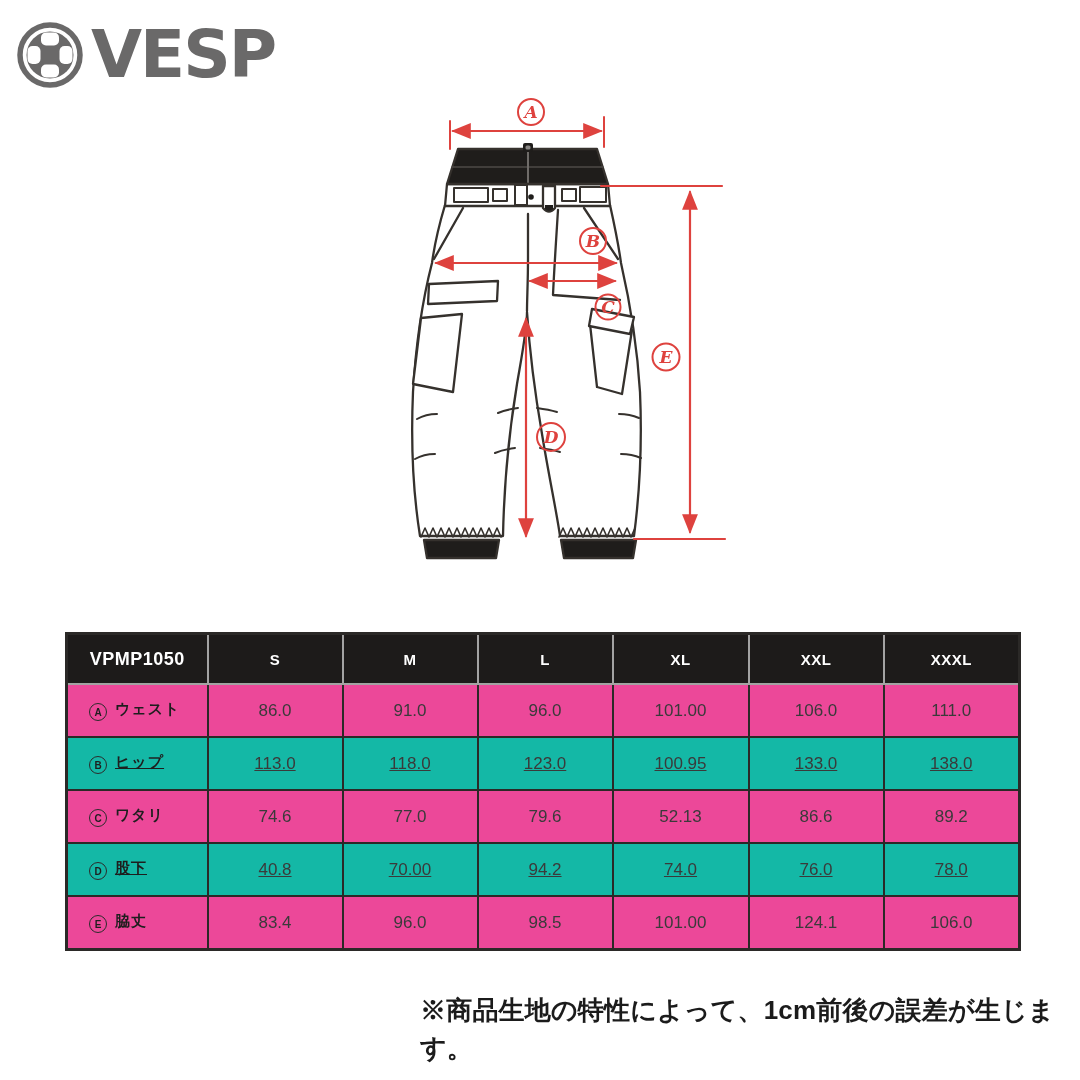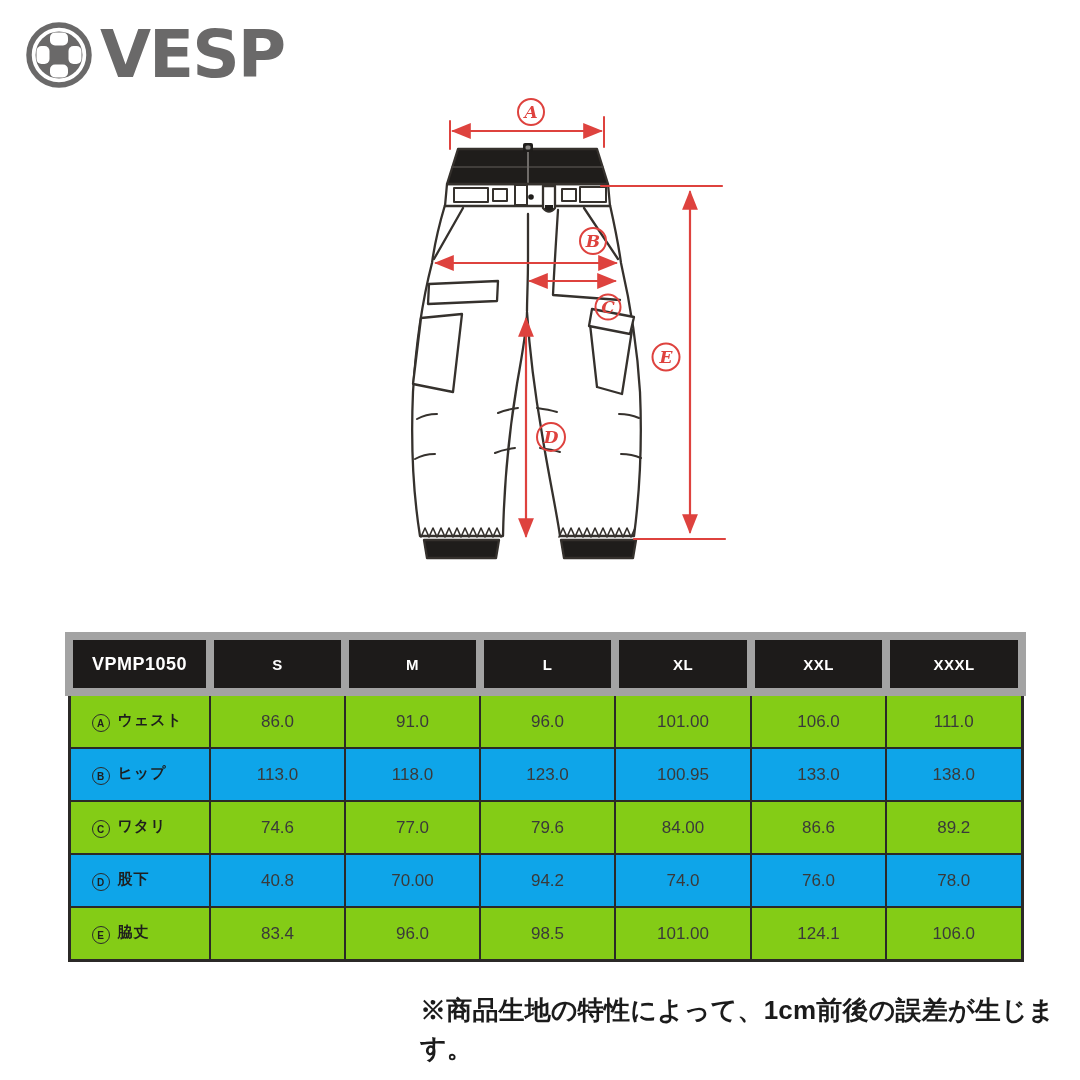--- a/index.html
+++ b/index.html
@@ -1,36 +1,36 @@
 <!DOCTYPE html>
 <html><head>
 <meta charset="utf-8">
 <style>
   html,body{margin:0;padding:0;background:#fff;}
   .page{position:relative;width:1080px;height:1080px;background:#ffffff;overflow:hidden;
         font-family:"Liberation Sans",sans-serif;}
 
   
-  .logo{position:absolute;left:24px;top:20px;display:flex;align-items:center;gap:6px;}
+  .logo{position:absolute;left:15px;top:20px;display:flex;align-items:center;gap:6px;}
   .logo-text{font-size:66px;font-weight:800;letter-spacing:-2px;color:#6a6969;
              font-family:"DejaVu Sans",sans-serif;line-height:70px;}
 
   
   .diagram{position:absolute;left:400px;top:90px;width:340px;height:480px;}
   .ann-letter{font-family:"DejaVu Serif",serif;font-style:italic;font-weight:700;font-size:17px;}
 
   
   table.size{position:absolute;left:65px;top:632px;width:953px;border-collapse:collapse;
              border:3px solid #2b2927;table-layout:fixed;}
-  table.size th{background:#1d1b1a;color:#fff;height:46px;border:8px solid #a3a3a3;
+  table.size th{background:#1d1b1a;color:#fff;height:46px;border:2px solid #a3a3a3;
                 font-size:15px;font-weight:700;letter-spacing:.5px;}
   table.size th.model{font-size:18px;}
   table.size td{border:2px solid #2b2927;height:49px;text-align:center;
-                font-size:17px;color:#3a3a3a;background:#84cc16;}
-  table.size tr.alt td{background:#0ea5e9;}
+                font-size:17px;color:#3a3a3a;background:#ec4899;}
+  table.size tr.alt td{background:#14b8a6;text-decoration:underline;}
   table.size td.lbl{text-align:left;padding-left:21px;font-size:15px;font-weight:700;color:#1e1e1e;}
   .ck{display:inline-flex;width:16px;height:16px;border:1.5px solid #2b2b2b;border-radius:50%;
       align-items:center;justify-content:center;font-size:10px;font-weight:700;color:#1e1e1e;
       margin-right:8px;vertical-align:-2px;}
   .lbl-text{letter-spacing:1px;}
 
   
   .notes{position:absolute;left:420px;top:991px;font-size:26px;font-weight:700;color:#1b1b1b;
          line-height:38px;letter-spacing:0.2px;}
 </style>
@@ -200,21 +200,21 @@
         <td>133.0</td>
         <td>138.0</td>
       </tr>
       <tr>
         <td class="lbl">
           <span class="ck">C</span><span class="lbl-text">ワタリ</span>
         </td>
         <td>74.6</td>
         <td>77.0</td>
         <td>79.6</td>
-        <td>84.00</td>
+        <td>52.13</td>
         <td>86.6</td>
         <td>89.2</td>
       </tr>
       <tr class="alt">
         <td class="lbl">
           <span class="ck">D</span><span class="lbl-text">股下</span>
         </td>
         <td>40.8</td>
         <td>70.00</td>
         <td>94.2</td>

